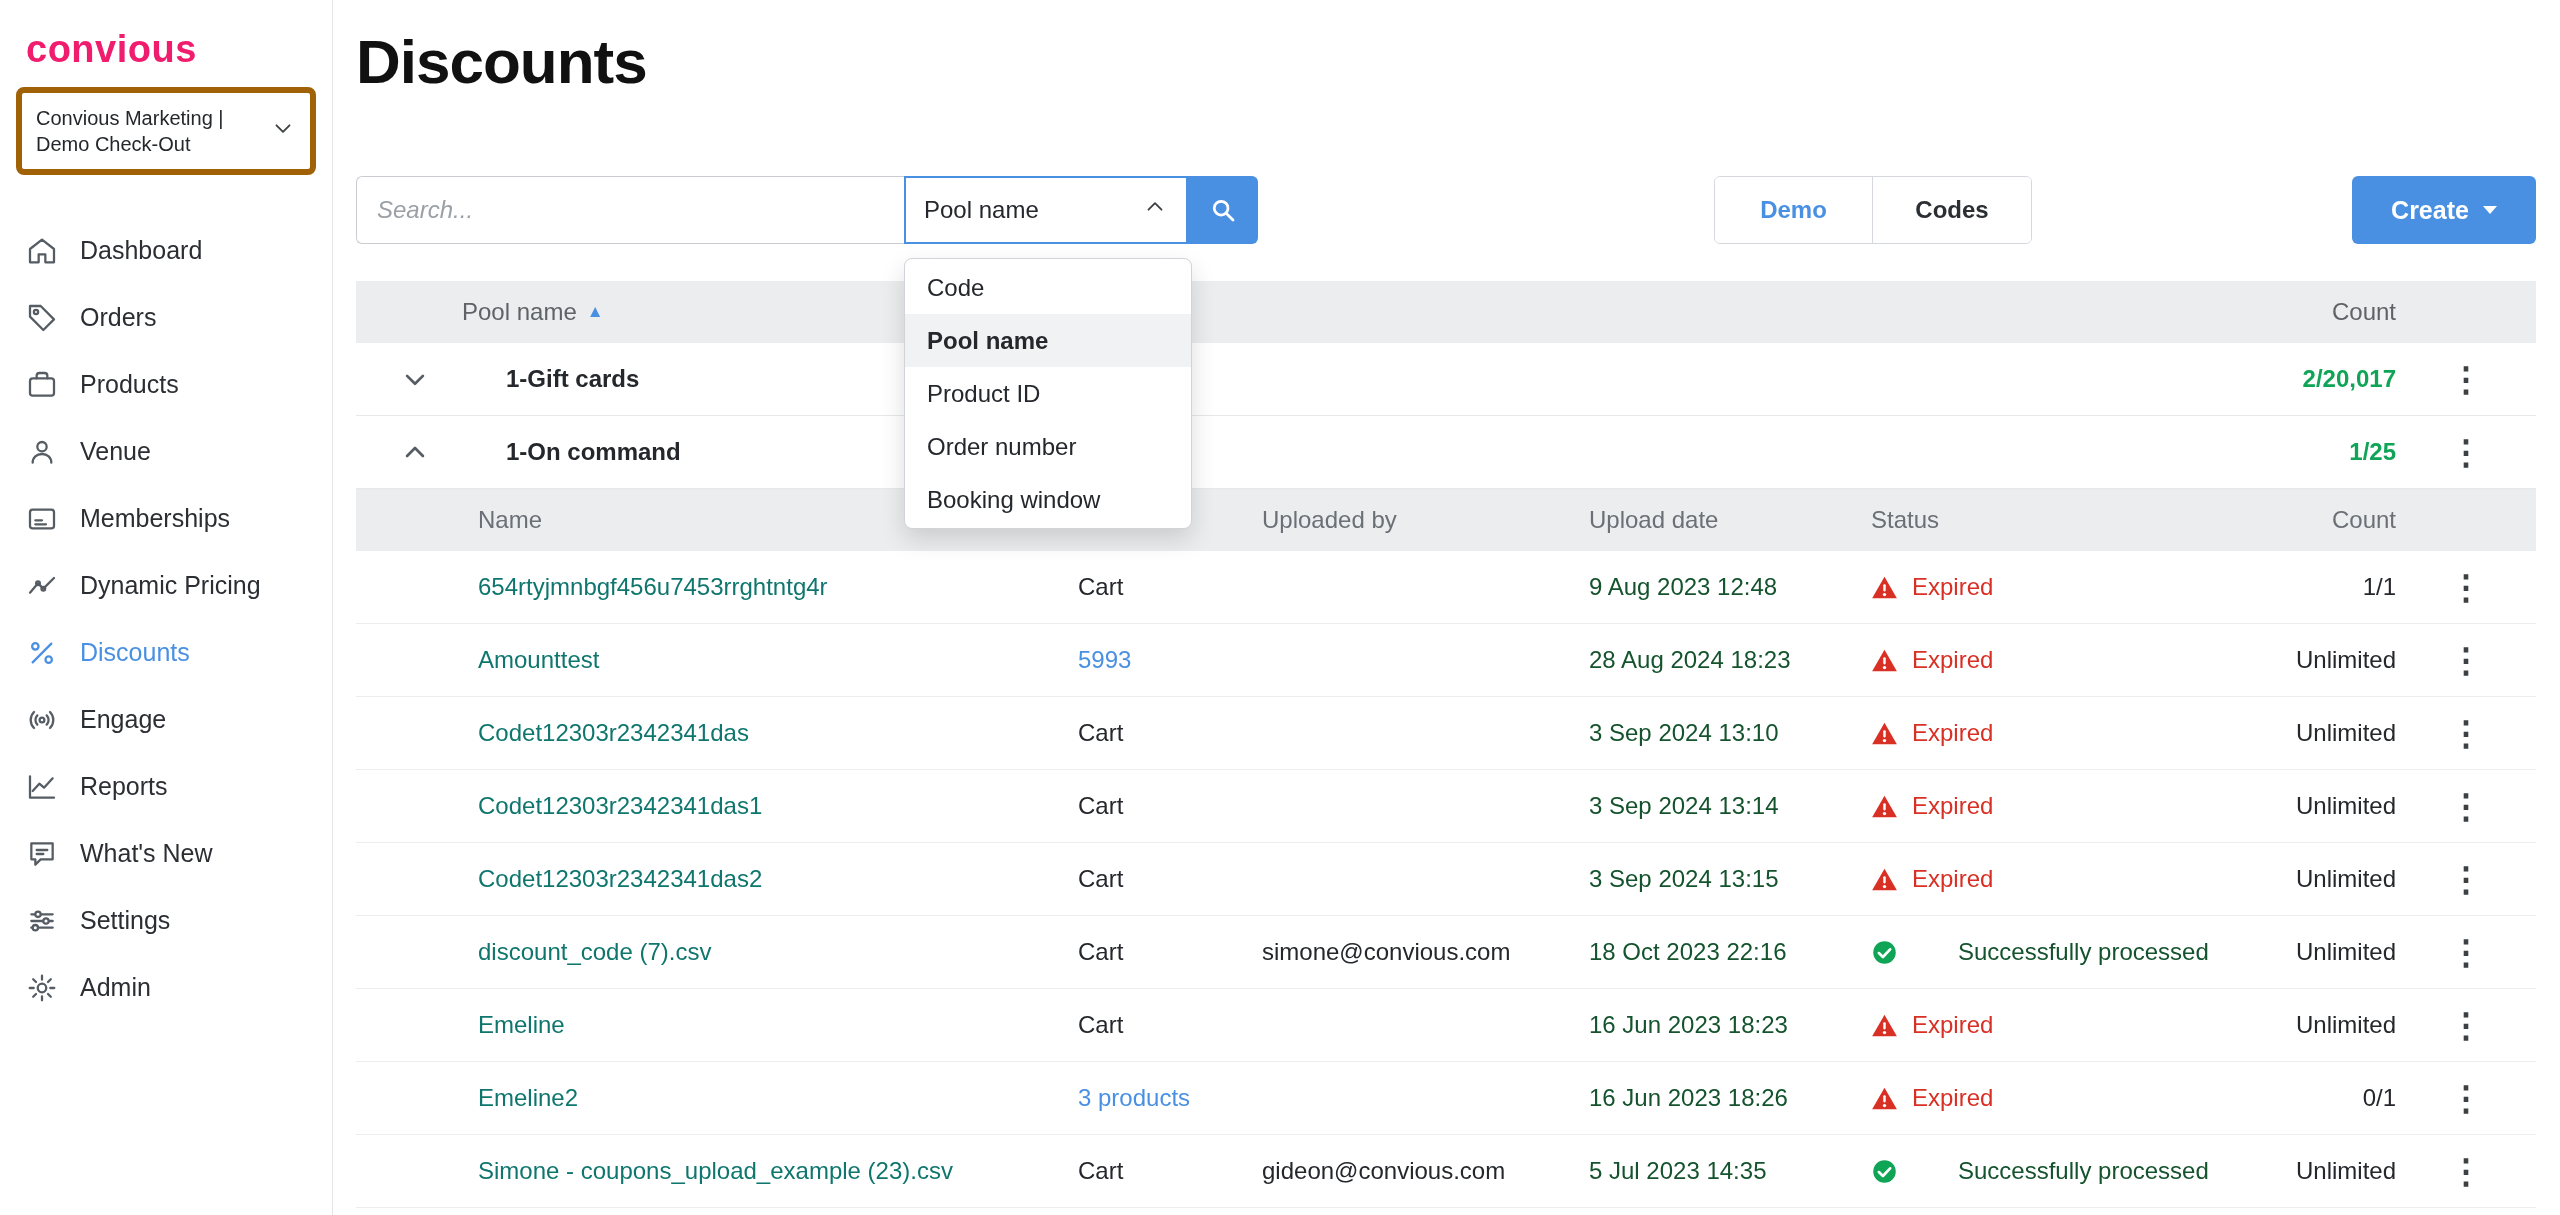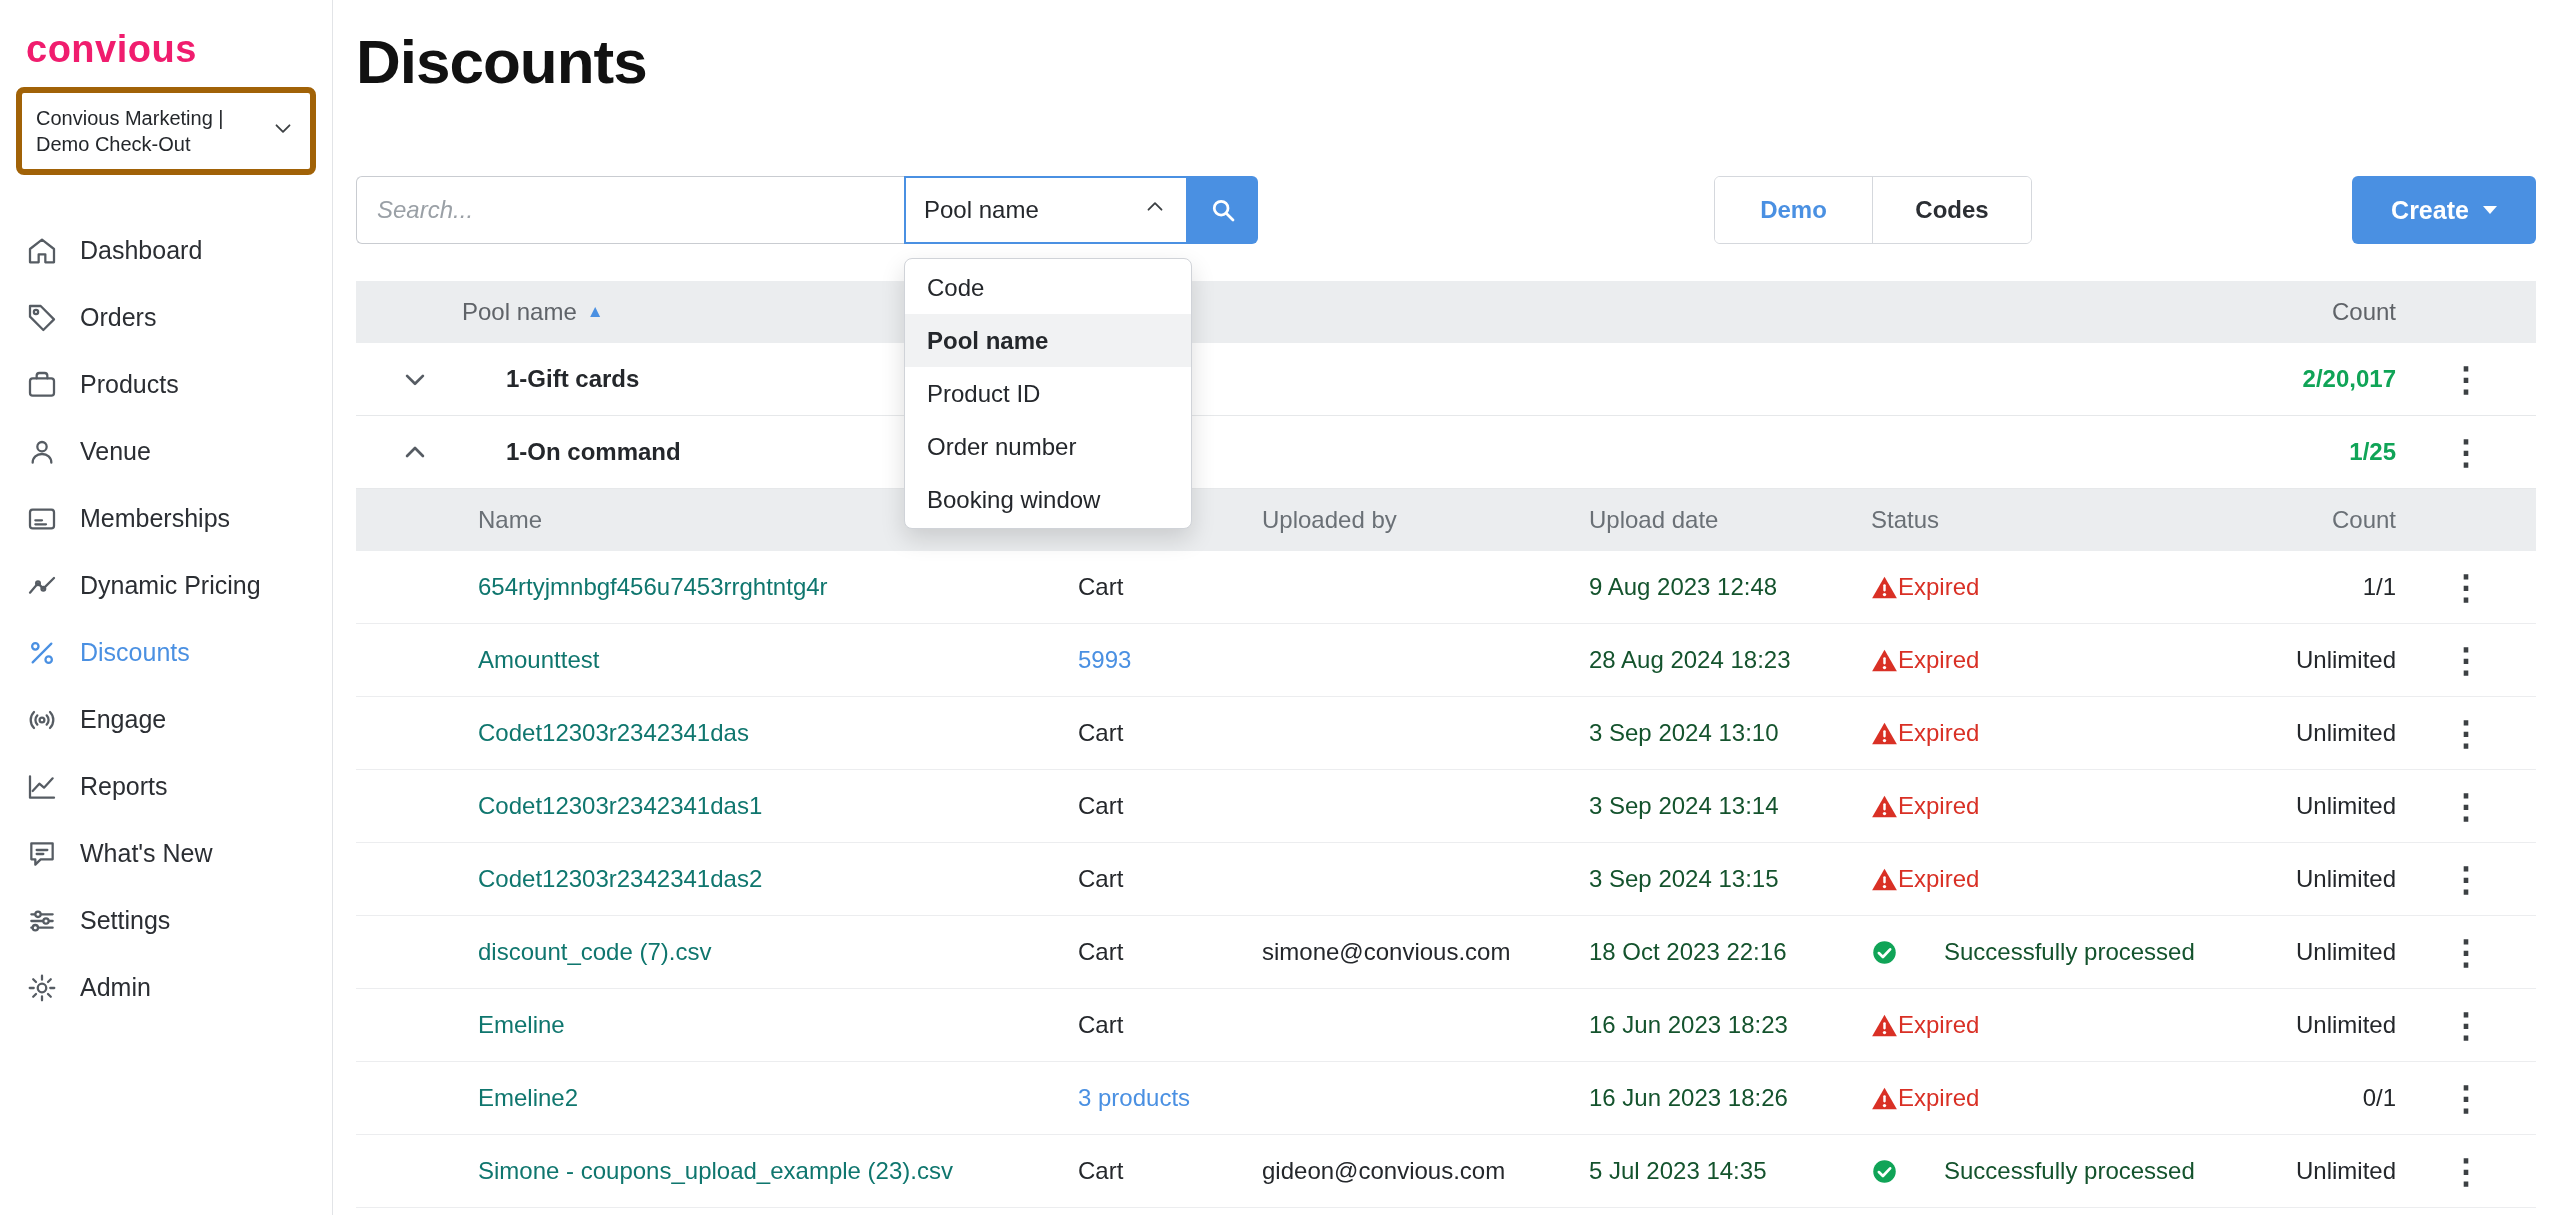--- a/index.html
+++ b/index.html
@@ -94,21 +94,21 @@
   .sh-status { width: 365px; }
   .sh-count { width: 160px; text-align: right; }
   .sh-kebab { width: 140px; }
 
   .code-row { display: flex; align-items: center; height: 73px; border-bottom: 1px solid #ecedef; background: #fff; font-size: 24px; }
   .c-name { width: 722px; padding-left: 122px; color: #0f766e; overflow: hidden; white-space: nowrap; text-overflow: ellipsis; }
   .c-used { width: 184px; color: #24272b; }
   .c-used.link { color: #4a90e2; cursor: pointer; }
   .c-upby { width: 327px; color: #24272b; overflow: hidden; white-space: nowrap; }
   .c-update { width: 282px; color: #14532d; }
-  .c-status { width: 365px; display: flex; align-items: center; }
+  .c-status { width: 365px; display: flex; align-items: center; gap: 14px; }
   .c-status .icon { display: none; width: 27px; height: 27px; }
   .c-status.expired .warn { display: inline-block; }
   .c-status.success .ok { display: inline-block; }
   .c-status.expired .status-label { color: #d93025; }
   .c-status.success .status-label { color: #14532d; margin-left: 46px; }
   .c-count { width: 160px; text-align: right; color: #24272b; }
 
   
   .filter-menu {
     position: absolute; left: 904px; top: 258px; width: 288px; z-index: 20;

